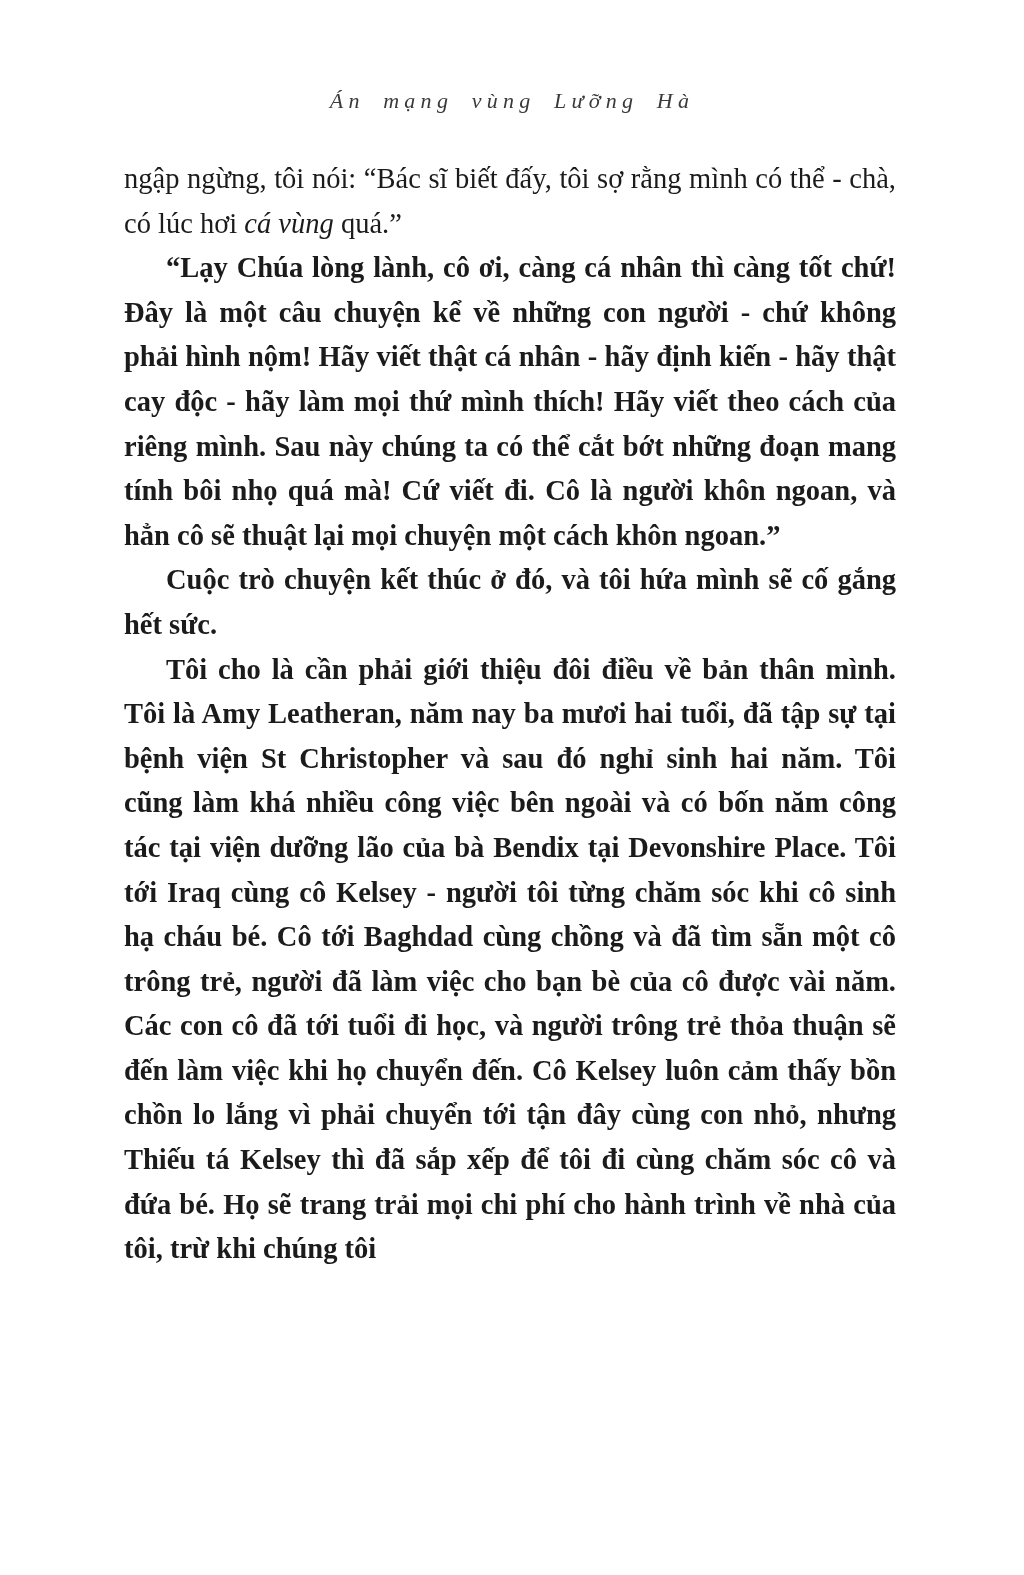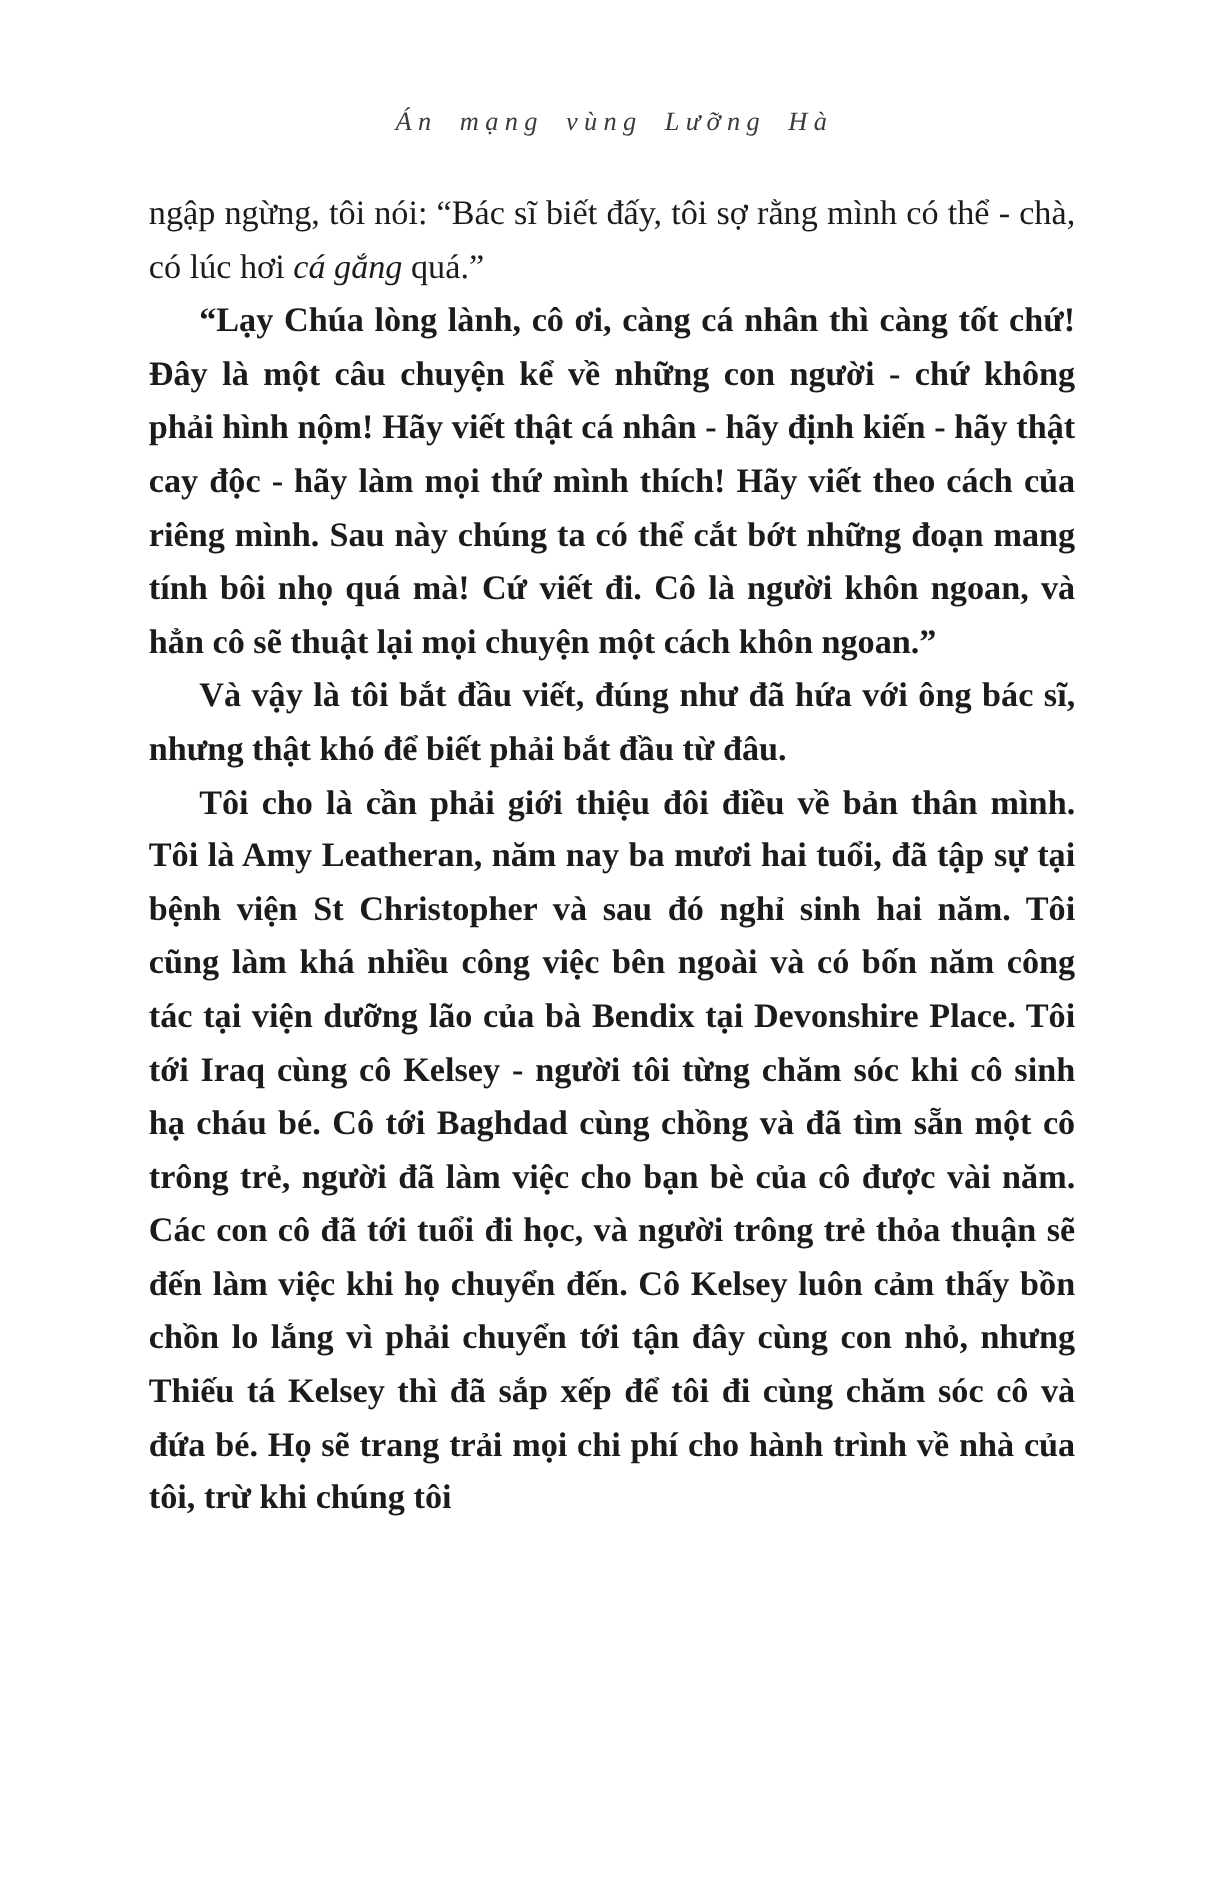--- a/index.html
+++ b/index.html
@@ -59,21 +59,21 @@
   }
 </style>
 </head>
 <body>
 
 <div class="page">
 
   <div class="running-head">Án mạng vùng Lưỡng Hà</div>
 
   <div class="body-text">
-      <p><span>ngập ngừng, tôi nói: “Bác sĩ biết đấy, tôi sợ rằng mình có thể - chà, có lúc hơi </span><em>cá gắng</em><span> quá.”</span></p>
+      <p><span>ngập ngừng, tôi nói: “Bác sĩ biết đấy, tôi sợ rằng mình có thể - chà, có lúc hơi </span><em>cá vùng</em><span> quá.”</span></p>
       <p class="indent"><span>“Lạy Chúa lòng lành, cô ơi, càng cá nhân thì càng tốt chứ! Đây là một câu chuyện kể về những con người - chứ không phải hình nộm! Hãy viết thật cá nhân - hãy định kiến - hãy thật cay độc - hãy làm mọi thứ mình thích! Hãy viết theo cách của riêng mình. Sau này chúng ta có thể cắt bớt những đoạn mang tính bôi nhọ quá mà! Cứ viết đi. Cô là người khôn ngoan, và hẳn cô sẽ thuật lại mọi chuyện một cách khôn ngoan.”</span></p>
-      <p class="indent"><span>Và vậy là tôi bắt đầu viết, đúng như đã hứa với ông bác sĩ, nhưng thật khó để biết phải bắt đầu từ đâu.</span></p>
+      <p class="indent"><span>Cuộc trò chuyện kết thúc ở đó, và tôi hứa mình sẽ cố gắng hết sức.</span></p>
       <p class="indent"><span>Tôi cho là cần phải giới thiệu đôi điều về bản thân mình. Tôi là Amy Leatheran, năm nay ba mươi hai tuổi, đã tập sự tại bệnh viện St Christopher và sau đó nghỉ sinh hai năm. Tôi cũng làm khá nhiều công việc bên ngoài và có bốn năm công tác tại viện dưỡng lão của bà Bendix tại Devonshire Place. Tôi tới Iraq cùng cô Kelsey - người tôi từng chăm sóc khi cô sinh hạ cháu bé. Cô tới Baghdad cùng chồng và đã tìm sẵn một cô trông trẻ, người đã làm việc cho bạn bè của cô được vài năm. Các con cô đã tới tuổi đi học, và người trông trẻ thỏa thuận sẽ đến làm việc khi họ chuyển đến. Cô Kelsey luôn cảm thấy bồn chồn lo lắng vì phải chuyển tới tận đây cùng con nhỏ, nhưng Thiếu tá Kelsey thì đã sắp xếp để tôi đi cùng chăm sóc cô và đứa bé. Họ sẽ trang trải mọi chi phí cho hành trình về nhà của tôi, trừ khi chúng tôi</span></p>
     </div>
 
   <div class="page-number">7</div>
 
 </div>
 
 </body></html>

